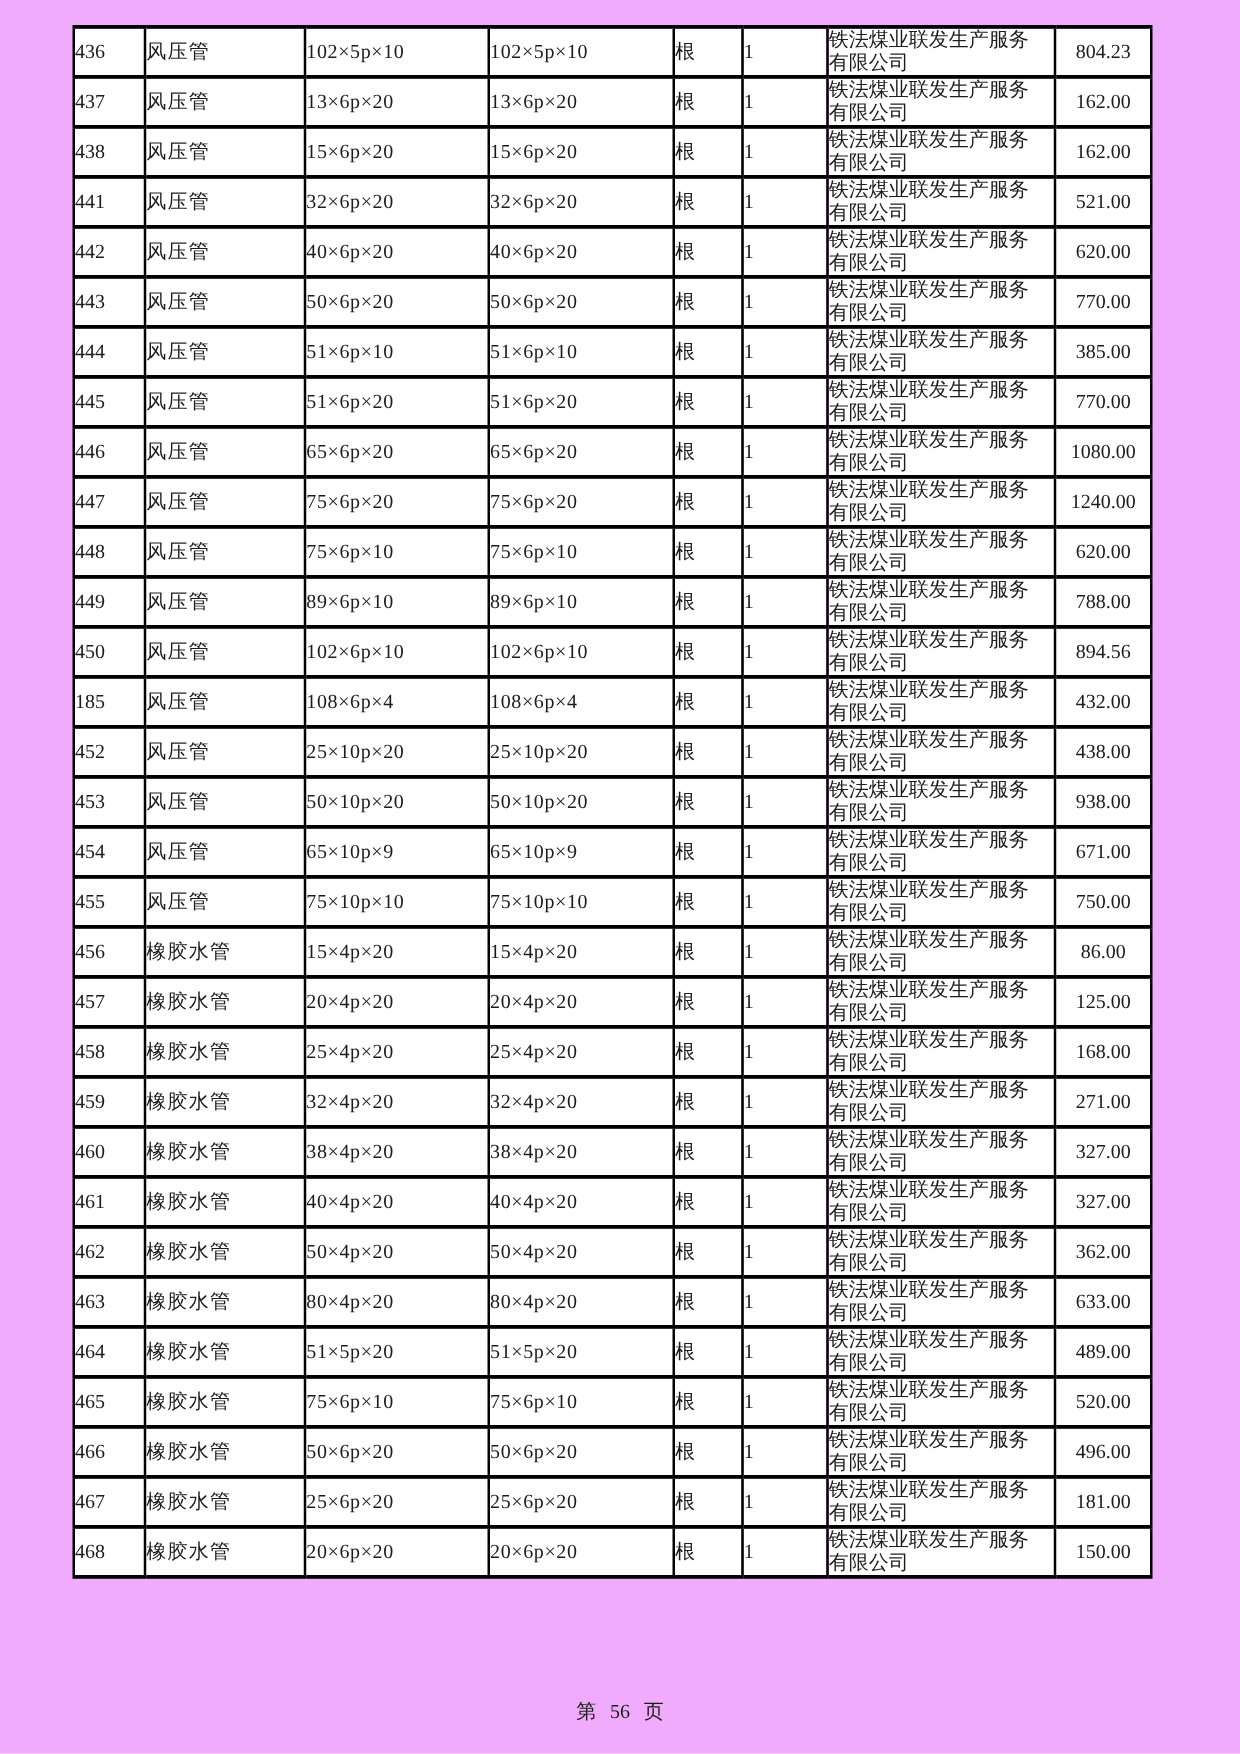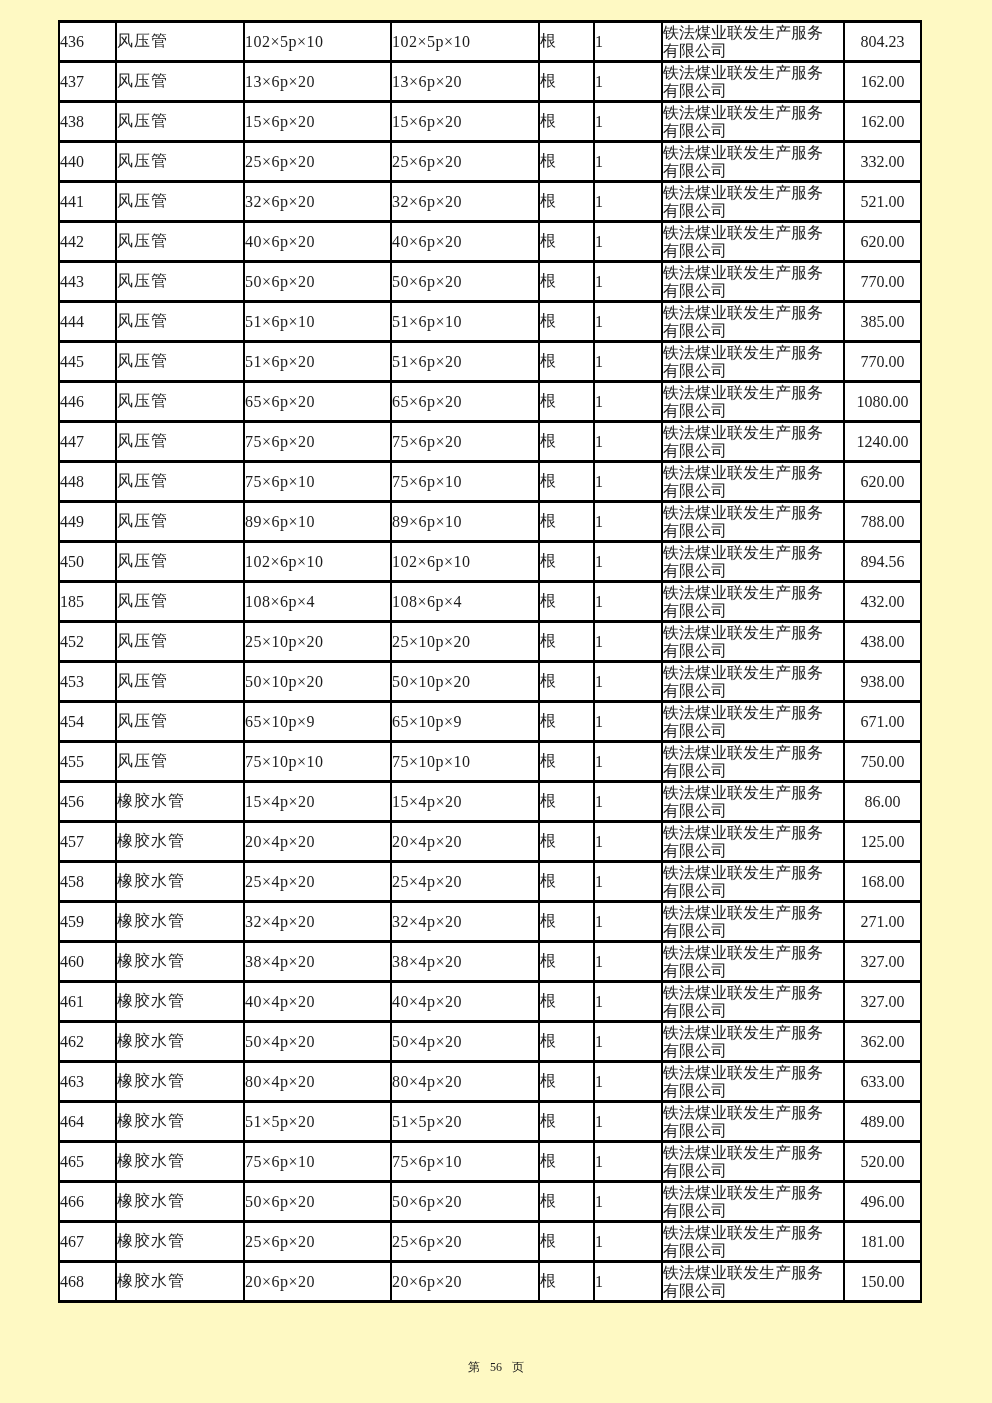--- a/index.html
+++ b/index.html
@@ -1,20 +1,20 @@
 <!DOCTYPE html>
 <html><head>
 <meta charset="utf-8">
 <style>
   html, body { margin: 0; padding: 0; background: #ffffff; }
   .page {
     position: relative;
     width: 992px;
     height: 1403px;
-    background: #fef9c3;
+    background: #f0abfc;
     font-family: "Liberation Serif", "DejaVu Serif", serif;
     color: #1c1c1c;
     overflow: hidden;
   }
   table.inv {
     position: absolute;
     left: 58px;
     top: 20px;
     width: 862px;
     border-collapse: collapse;
@@ -39,21 +39,21 @@
   td.c-unit   { vertical-align: top; padding-left: 5px; padding-top: 3px; font-size: 17px; }
   td.c-qty    { vertical-align: bottom; padding-left: 5px; padding-bottom: 1px; }
   td.c-supplier { font-size: 15px; line-height: 18px; white-space: normal; }
   td.c-price  { text-align: center; padding-right: 13px; }
   .footer {
     position: absolute;
     top: 1359px;
     left: 0;
     width: 100%;
     text-align: center;
-    font-size: 12px;
+    font-size: 16px;
     word-spacing: 7px;
     color: #1c1c1c;
   }
 </style>
 </head>
 <body>
 
 <div class="page">
 
   <table class="inv">
@@ -101,33 +101,20 @@
       <td class="c-spec">15×6p×20</td>
       <td class="c-unit">根</td>
       <td class="c-qty">1</td>
       <td class="c-supplier">
         <div>铁法煤业联发生产服务</div>
         <div>有限公司</div>
       </td>
       <td class="c-price">162.00</td>
     </tr>
         <tr>
-      <td class="c-id">440</td>
-      <td class="c-name">风压管</td>
-      <td class="c-spec">25×6p×20</td>
-      <td class="c-spec">25×6p×20</td>
-      <td class="c-unit">根</td>
-      <td class="c-qty">1</td>
-      <td class="c-supplier">
-        <div>铁法煤业联发生产服务</div>
-        <div>有限公司</div>
-      </td>
-      <td class="c-price">332.00</td>
-    </tr>
-        <tr>
       <td class="c-id">441</td>
       <td class="c-name">风压管</td>
       <td class="c-spec">32×6p×20</td>
       <td class="c-spec">32×6p×20</td>
       <td class="c-unit">根</td>
       <td class="c-qty">1</td>
       <td class="c-supplier">
         <div>铁法煤业联发生产服务</div>
         <div>有限公司</div>
       </td>

